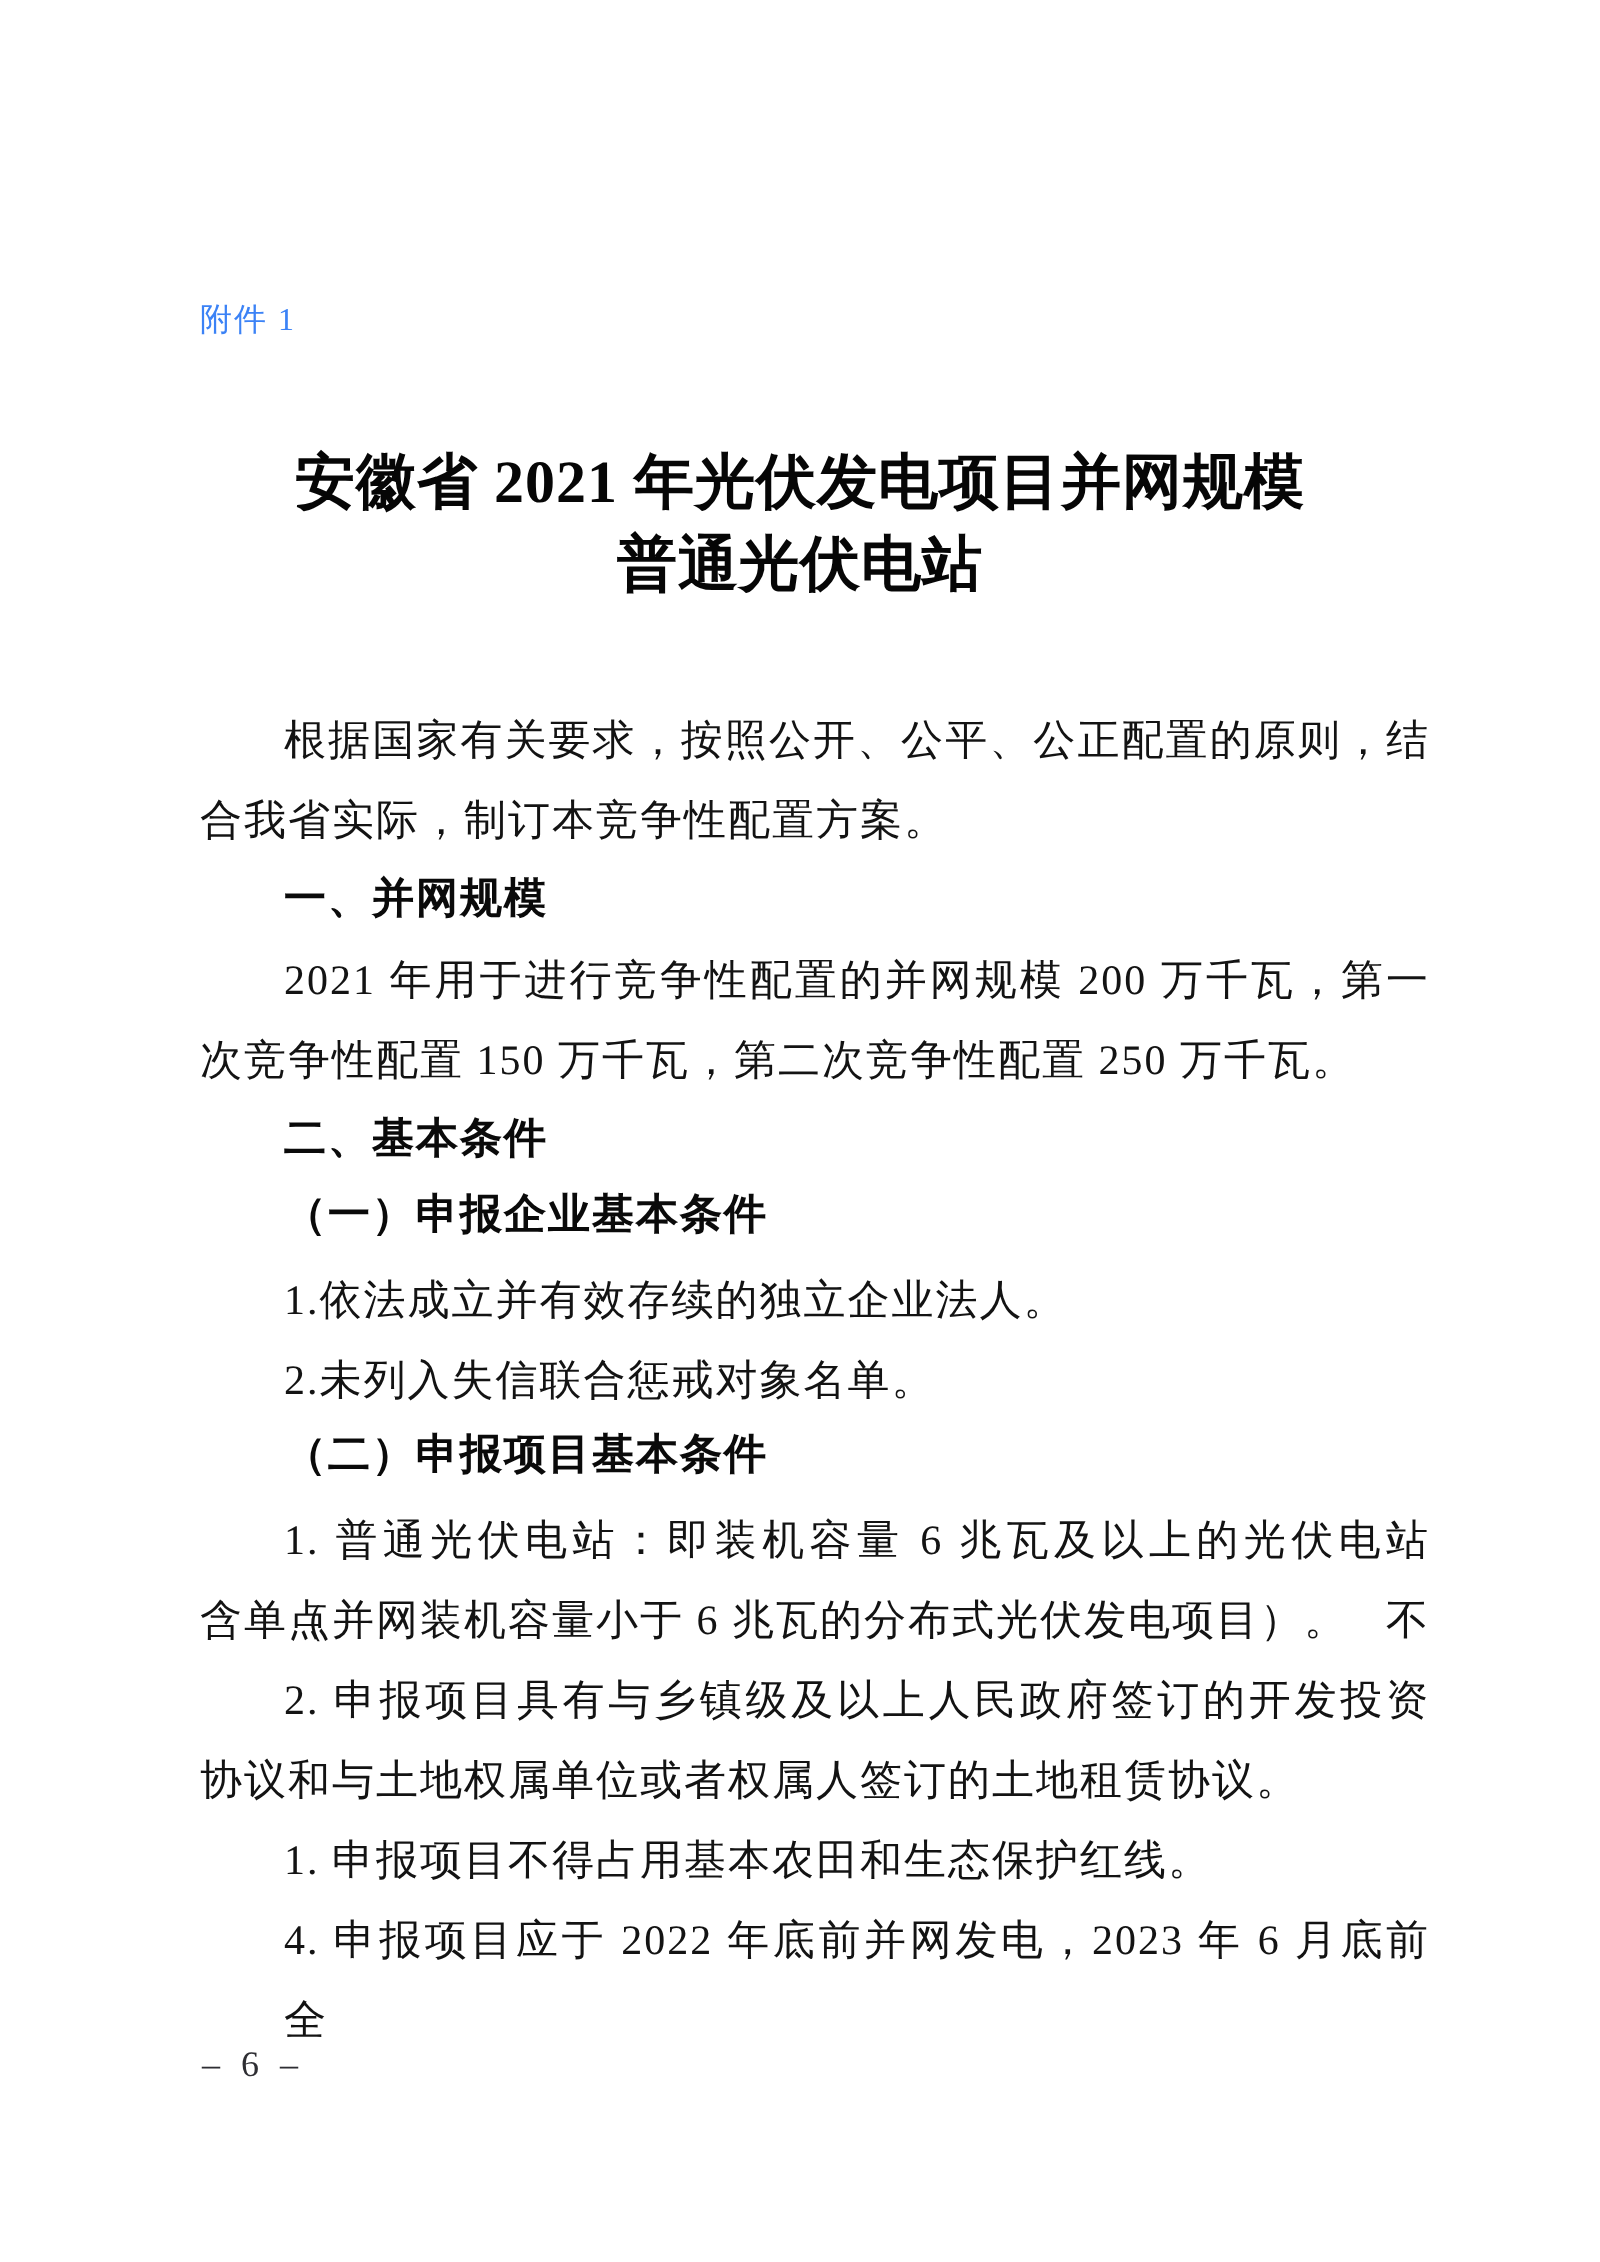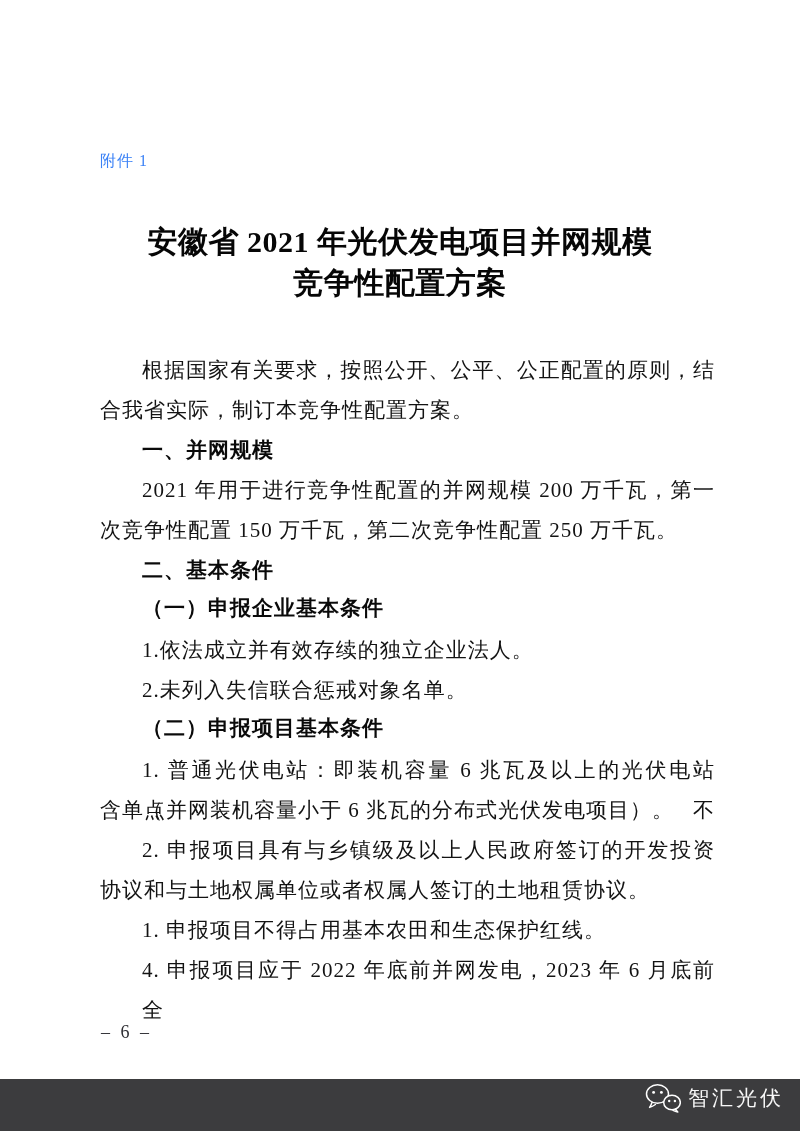--- a/index.html
+++ b/index.html
@@ -98,21 +98,21 @@
 </style>
 </head>
 <body>
 
 <div class="screen">
 
   <div class="attachment-label">附件 1</div>
 
   <div class="doc-title">
     <div>安徽省 2021 年光伏发电项目并网规模</div>
-    <div>竞争性配置方案</div>
+    <div>普通光伏电站</div>
   </div>
 
   <div class="content" id="document-body">
       <div class="line body indent full">根据国家有关要求，按照公开、公平、公正配置的原则，结</div>
       <div class="line body">合我省实际，制订本竞争性配置方案。</div>
       <div class="line h1 indent">一、并网规模</div>
       <div class="line body indent full">2021 年用于进行竞争性配置的并网规模 200 万千瓦，第一</div>
       <div class="line body">次竞争性配置 150 万千瓦，第二次竞争性配置 250 万千瓦。</div>
       <div class="line h1 indent">二、基本条件</div>
       <div class="line h2 indent">（一）申报企业基本条件</div>
@@ -122,33 +122,14 @@
       <div class="line body indent full">1. 普通光伏电站：即装机容量 6 兆瓦及以上的光伏电站（不</div>
       <div class="line body">含单点并网装机容量小于 6 兆瓦的分布式光伏发电项目）。</div>
       <div class="line body indent full">2. 申报项目具有与乡镇级及以上人民政府签订的开发投资</div>
       <div class="line body">协议和与土地权属单位或者权属人签订的土地租赁协议。</div>
       <div class="line body indent">1. 申报项目不得占用基本农田和生态保护红线。</div>
       <div class="line body indent full">4. 申报项目应于 2022 年底前并网发电，2023 年 6 月底前全</div>
     </div>
 
   <div class="page-number">– 6 –</div>
 
-  <div class="brand-footer" id="brand-footer" style="background: rgb(60, 60, 62); color: rgb(255, 255, 255);">
-    <span class="wechat-icon">
-      <svg width="36" height="30" viewBox="0 0 36 30" xmlns="http://www.w3.org/2000/svg">
-        <g id="wx-strokes" stroke="#ffffff" stroke-width="1.5" fill="none" stroke-linecap="round" stroke-linejoin="round">
-          <ellipse cx="12.5" cy="11" rx="11" ry="9.2"></ellipse>
-          <path d="M7 19.4 C6.2 21.6 5.6 22.9 4.6 24.4 C7 23.6 8.6 22.7 10.4 21.5"></path>
-          <ellipse id="wx-small-bubble" cx="27" cy="19.5" rx="8.3" ry="7.2" fill="#3c3c3e"></ellipse>
-          <path d="M30.4 26 C31.1 27.2 31.7 28 32.8 29 C30.9 28.6 29.6 28.1 28 27.3"></path>
-        </g>
-        <g id="wx-eyes" fill="#ffffff" stroke="none">
-          <circle cx="8.6" cy="9.4" r="1.45"></circle>
-          <circle cx="16.4" cy="9.4" r="1.45"></circle>
-          <circle cx="24.2" cy="18" r="1.2"></circle>
-          <circle cx="29.9" cy="18" r="1.2"></circle>
-        </g>
-      </svg>
-    </span>
-    <span class="brand-name">智汇光伏</span>
-  </div>
 
 </div>
 
 </body></html>

